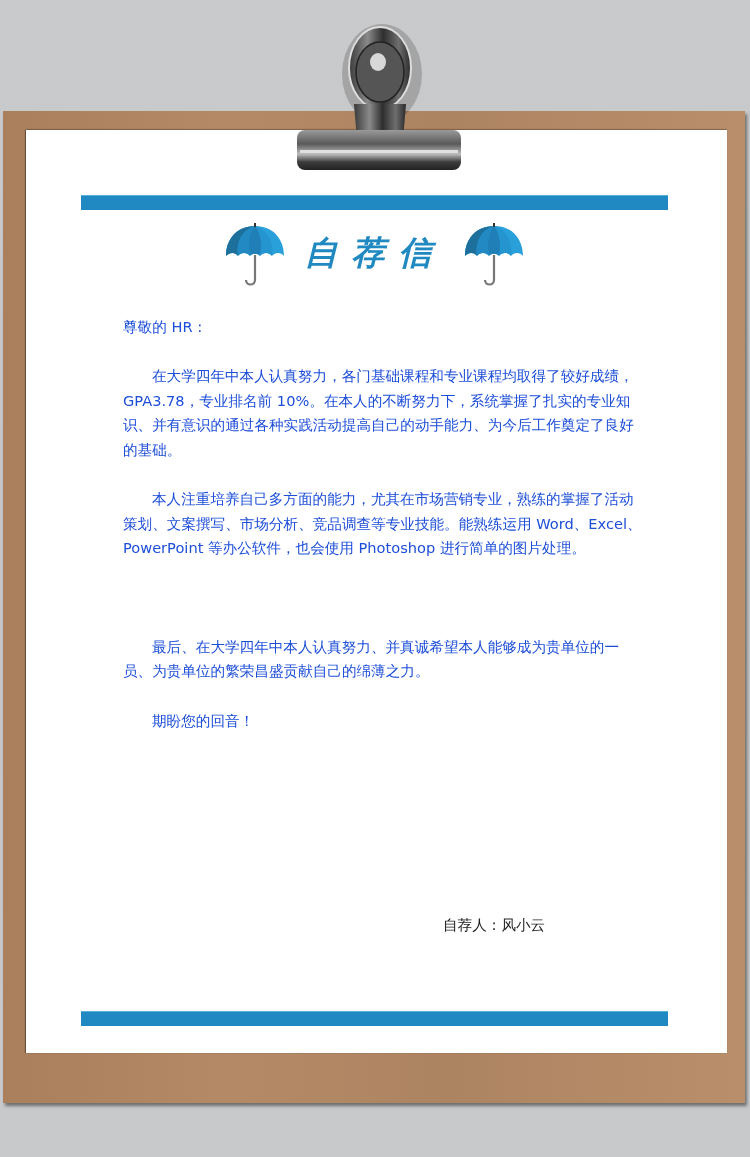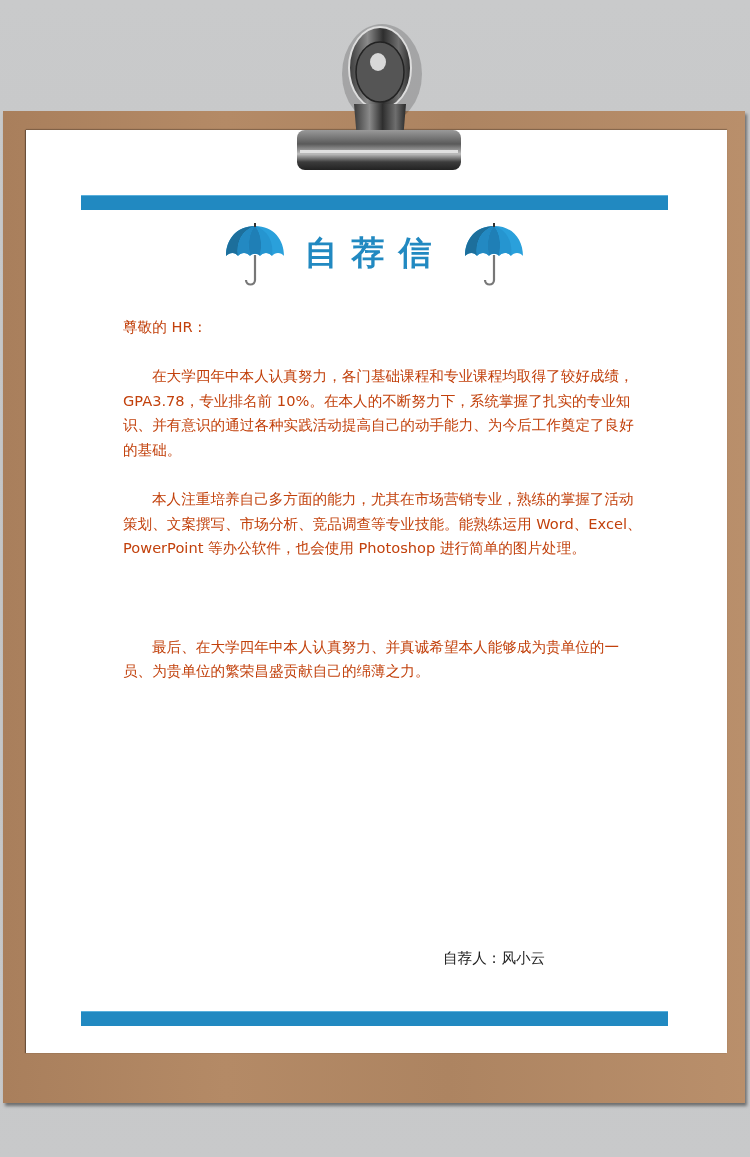--- a/index.html
+++ b/index.html
@@ -12,26 +12,26 @@
   .paper{position:absolute;left:26px;top:130px;width:701px;height:923px;background:#ffffff;
     box-shadow:-1px 0 1px rgba(0,0,0,0.35),0 -1px 1px rgba(0,0,0,0.2);}
   .bar{position:absolute;left:81px;width:587px;height:14px;background:#2189c1;border-top:1px solid #5ab0dc;}
   .bar.top{top:195px;}
   .bar.bottom{top:1011px;}
   .title-row{position:absolute;top:222px;left:0;width:750px;height:66px;}
   .umbrella{position:absolute;top:0;width:62px;height:66px;}
   .umbrella.left{left:224px;}
   .umbrella.right{left:463px;}
   .title{position:absolute;left:300px;top:8px;width:150px;text-align:center;
-    font-size:33px;font-weight:bold;color:#2189c1;letter-spacing:14px;line-height:46px;}
-  .letter{position:absolute;left:123px;top:315px;width:520px;font-size:14.6px;line-height:24.6px;color:#c2410c;}
+    font-size:33px;font-weight:bold;color:#2189c1;letter-spacing:14px;line-height:46px;font-style:italic;}
+  .letter{position:absolute;left:123px;top:315px;width:520px;font-size:14.6px;line-height:24.6px;color:#1d4ed8;}
   .letter p{margin:0;}
   .indent{text-indent:29px;}
   .gap{height:24.6px;}
-  .sig{position:absolute;left:443px;top:916px;font-size:14.6px;color:#1e1e1e;margin-top:33px;}
+  .sig{position:absolute;left:443px;top:916px;font-size:14.6px;color:#1e1e1e;}
   .clip{position:absolute;left:290px;top:22px;width:180px;height:150px;}
 </style>
 </head>
 <body>
 
 <div class="board"></div>
 
 <div class="paper"></div>
 
 <svg class="clip" viewBox="0 0 180 150">
@@ -88,17 +88,18 @@
   <p>尊敬的 HR：</p>
   <div class="gap"></div>
   <p class="indent">在大学四年中本人认真努力，各门基础课程和专业课程均取得了较好成绩，GPA3.78，专业排名前 10%。在本人的不断努力下，系统掌握了扎实的专业知识、并有意识的通过各种实践活动提高自己的动手能力、为今后工作奠定了良好的基础。</p>
   <div class="gap"></div>
   <p class="indent">本人注重培养自己多方面的能力，尤其在市场营销专业，熟练的掌握了活动策划、文案撰写、市场分析、竞品调查等专业技能。能熟练运用 Word、Excel、PowerPoint 等办公软件，也会使用 Photoshop 进行简单的图片处理。</p>
   <div class="gap"></div>
   <div class="gap"></div>
   <div class="gap"></div>
   <p class="indent">最后、在大学四年中本人认真努力、并真诚希望本人能够成为贵单位的一员、为贵单位的繁荣昌盛贡献自己的绵薄之力。</p>
   <div class="gap"></div>
+  <p class="indent">期盼您的回音！</p>
 </div>
 
 <div class="sig">自荐人：风小云</div>
 
 <div class="bar bottom"></div>
 
 </body></html>

